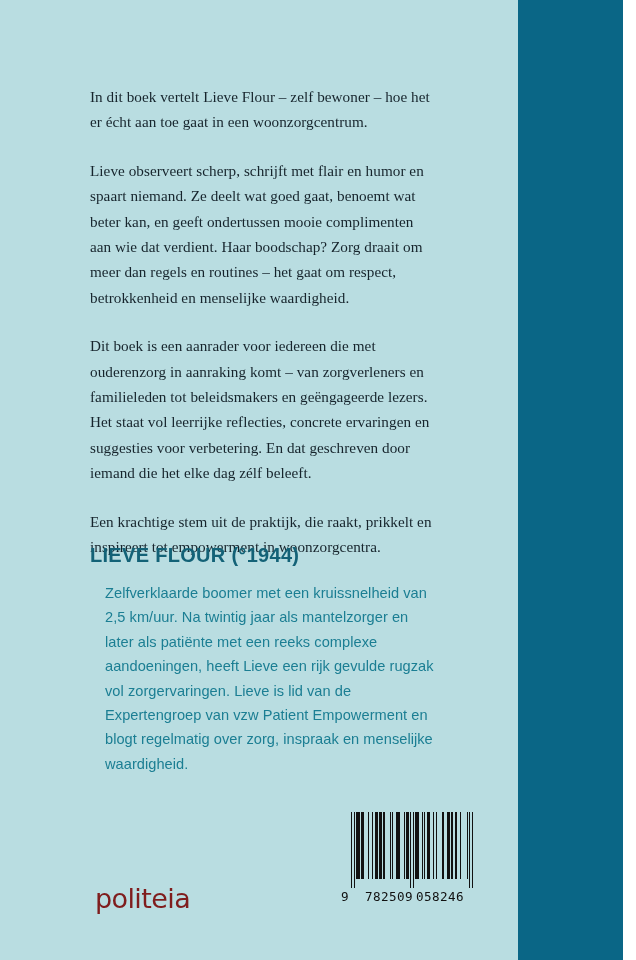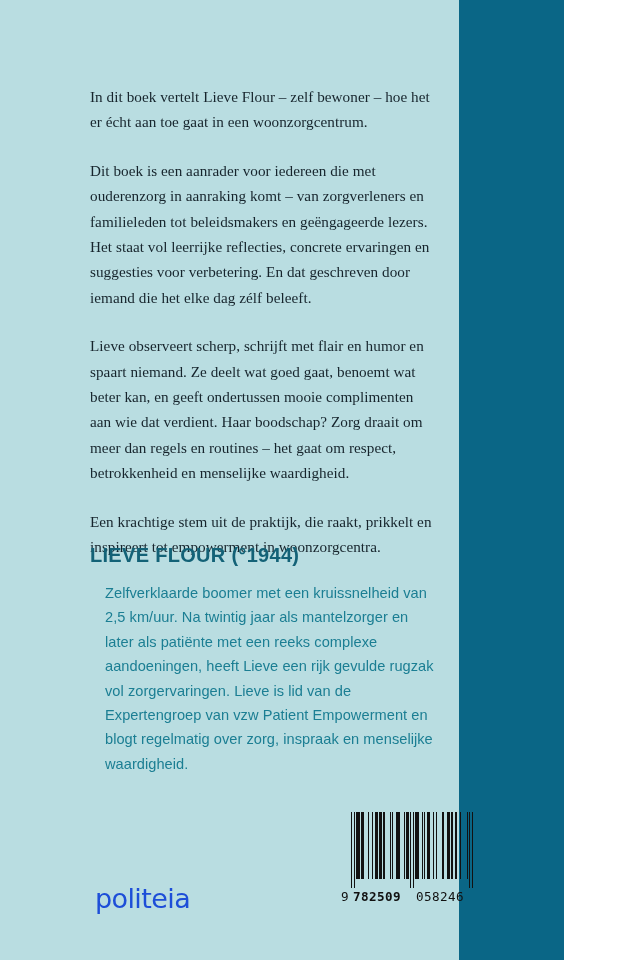--- a/index.html
+++ b/index.html
@@ -6,21 +6,21 @@
     margin: 0;
     padding: 0;
     background: #ffffff;
   }
   body {
     font-family: "Liberation Serif", serif;
   }
 
   #cover {
     position: relative;
-    width: 564px;
+    width: 623px;
     height: 960px;
     overflow: hidden;
     background: #b9dde1;
   }
 
   
   #spine {
     position: absolute;
     top: 0;
     right: 0;
@@ -72,21 +72,21 @@
   }
 
   
   #publisher-logo {
     position: absolute;
     left: 95px;
     top: 885px;
     font-family: "DejaVu Sans", sans-serif;
     font-size: 27px;
     letter-spacing: -0.6px;
-    color: #1d4ed8;
+    color: #7f1d1d;
     line-height: 1;
   }
 
   
   #barcode-area {
     position: absolute;
     left: 351px;
     top: 812px;
     width: 122px;
   }
@@ -106,34 +106,34 @@
     font-size: 12.6px;
     color: #111111;
     letter-spacing: 0.4px;
     white-space: nowrap;
     margin-top: 1px;
     height: 16px;
     position: relative;
   }
   #barcode-digits span { position: absolute; top: 0; }
   .bd-lead  { left: -10px; }
-  .bd-left  { left: 2px; font-weight: bold; }
+  .bd-left  { left: 14px; }
   .bd-right { left: 65px; }
 </style>
 </head>
 <body>
 
 <div id="cover">
 
   <div id="spine"></div>
 
   <div id="back-content">
     <p class="blurb-para">In dit boek vertelt Lieve Flour – zelf bewoner – hoe het er écht aan toe gaat in een woonzorgcentrum.</p>
+    <p class="blurb-para">Lieve observeert scherp, schrijft met flair en humor en spaart niemand. Ze deelt wat goed gaat, benoemt wat beter kan, en geeft ondertussen mooie complimenten aan wie dat verdient. Haar boodschap? Zorg draait om meer dan regels en routines – het gaat om respect, betrokkenheid en menselijke waardigheid.</p>
     <p class="blurb-para">Dit boek is een aanrader voor iedereen die met ouderenzorg in aanraking komt – van zorgverleners en familieleden tot beleidsmakers en geëngageerde lezers. Het staat vol leerrijke reflecties, concrete ervaringen en suggesties voor verbetering. En dat geschreven door iemand die het elke dag zélf beleeft.</p>
-    <p class="blurb-para">Lieve observeert scherp, schrijft met flair en humor en spaart niemand. Ze deelt wat goed gaat, benoemt wat beter kan, en geeft ondertussen mooie complimenten aan wie dat verdient. Haar boodschap? Zorg draait om meer dan regels en routines – het gaat om respect, betrokkenheid en menselijke waardigheid.</p>
     <p class="blurb-para">Een krachtige stem uit de praktijk, die raakt, prikkelt en inspireert tot empowerment in woonzorgcentra.</p>
   </div>
 
   <div id="author-block">
     <div id="author-name">LIEVE FLOUR (°1944)</div>
     <div id="author-bio">Zelfverklaarde boomer met een kruissnelheid van 2,5 km/uur. Na twintig jaar als mantelzorger en later als patiënte met een reeks complexe aandoeningen, heeft Lieve een rijk gevulde rugzak vol zorgervaringen. Lieve is lid van de Expertengroep van vzw Patient Empowerment en blogt regelmatig over zorg, inspraak en menselijke waardigheid.</div>
   </div>
 
   <div id="publisher-logo">politeia</div>
 

